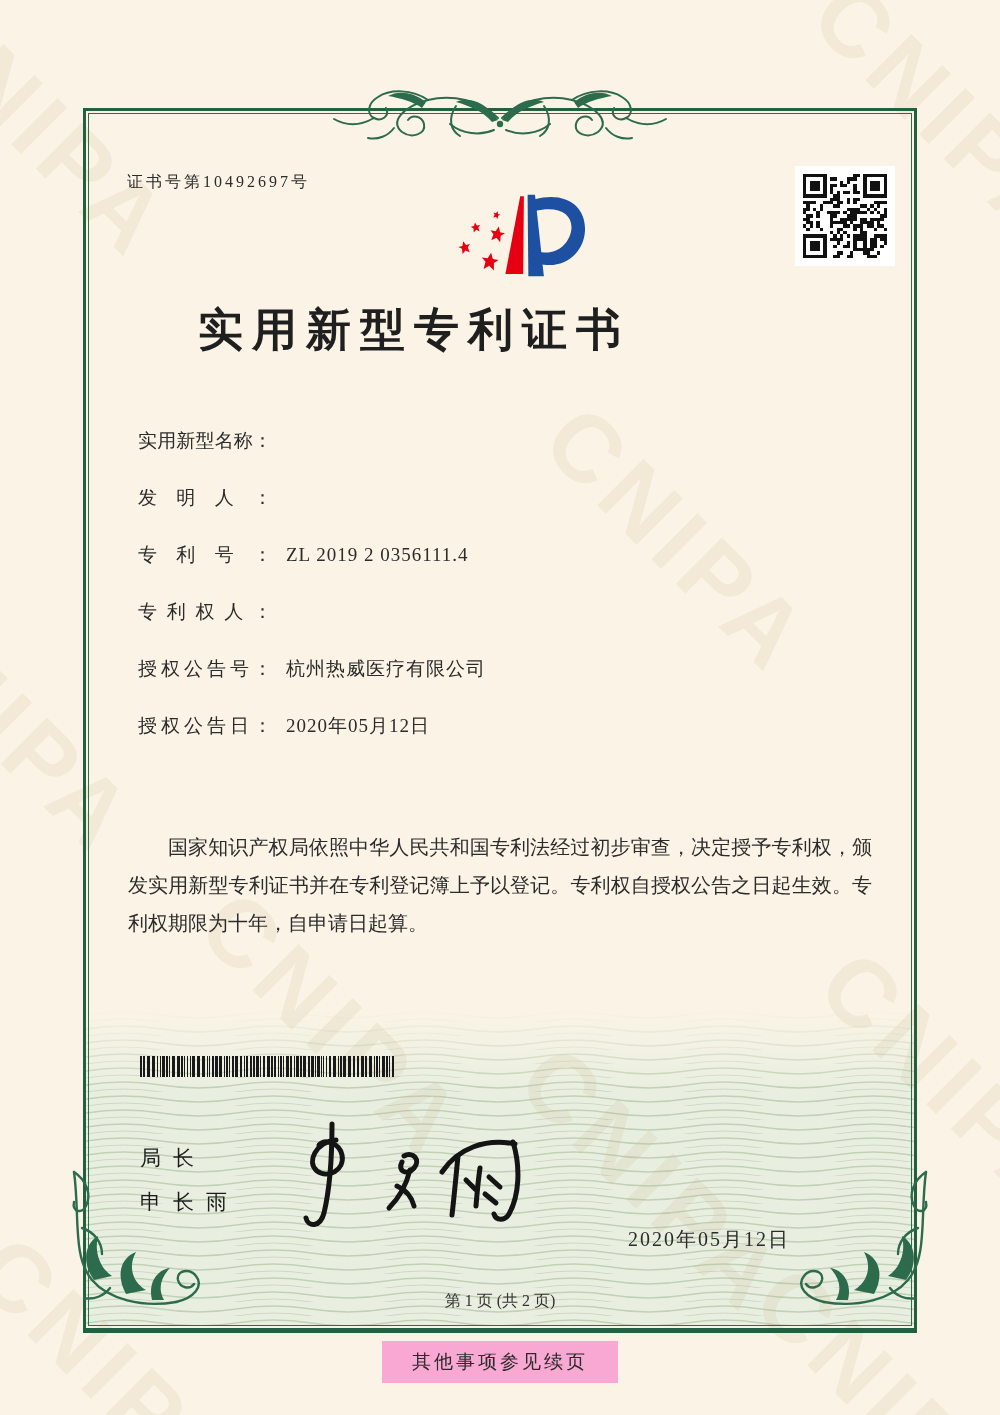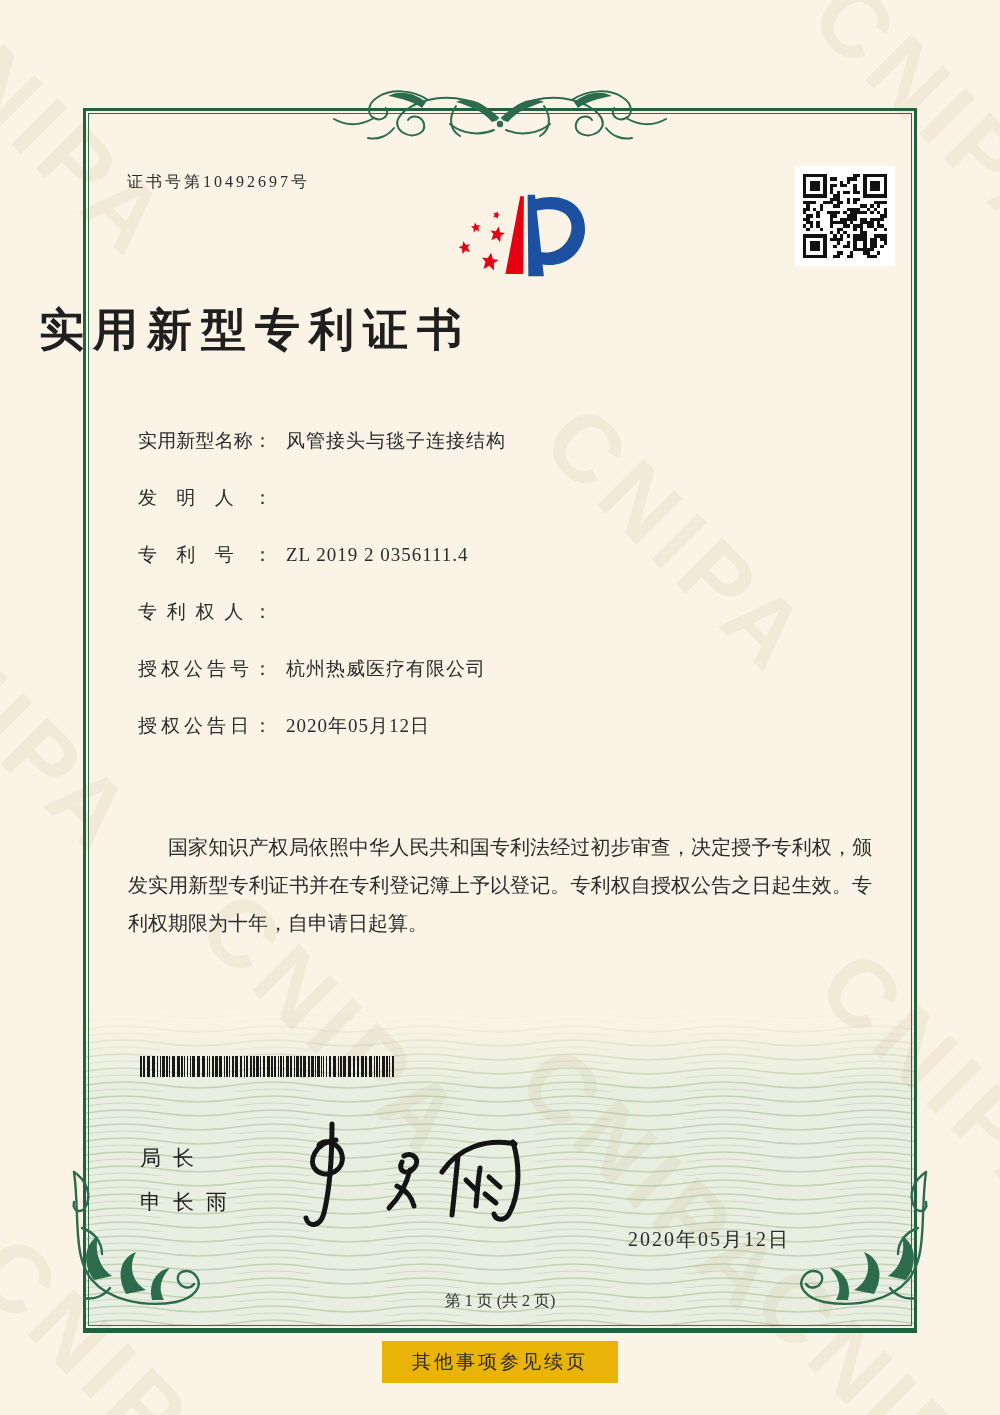--- a/index.html
+++ b/index.html
@@ -32,22 +32,22 @@
   .ornament-top{position:absolute;left:330px;top:84px;z-index:3}
   .flourish{position:absolute;z-index:3}
   .flourish.left{left:64px;top:1168px}
   .flourish.right{left:786px;top:1168px;transform:scaleX(-1)}
   
   .cert-no{position:absolute;left:127px;top:172px;z-index:5;font-size:16px;letter-spacing:3px}
   .logo{position:absolute;left:424px;top:172px;z-index:5}
   .qr-box{position:absolute;left:795px;top:166px;width:100px;height:100px;background:#fff;z-index:5;
     display:flex;align-items:center;justify-content:center}
   .title{
-    position:absolute;left:0;width:828px;top:300px;z-index:5;text-align:left;
-    font-size:45px;font-weight:bold;letter-spacing:9px;color:#1f1f1f;padding-left:39px;
+    position:absolute;left:0;width:828px;top:300px;z-index:5;text-align:center;
+    font-size:45px;font-weight:bold;letter-spacing:9px;color:#1f1f1f;
   }
   
   .fields{position:absolute;left:138px;top:426px;width:744px;z-index:5;font-size:19px}
   .row{display:flex;line-height:30px;margin-bottom:27px}
   .row .lbl{width:134px;flex:none;text-align-last:justify;text-align:justify;white-space:nowrap}
   .row .val{flex:1;padding-left:14px;letter-spacing:1px}
   .row.addr{margin-bottom:16px}
   .row.addr .val span{display:block}
   .row.grant{margin-bottom:0}
   .pair{display:flex}
@@ -60,21 +60,21 @@
   .barcode{position:absolute;left:140px;top:1056px;width:258px;height:21px;z-index:5}
   .barcode i{position:absolute;top:0;height:100%;background:#191919}
   .issuer{position:absolute;left:140px;z-index:5;
     font-family:"Liberation Sans","DejaVu Sans",sans-serif;font-size:21px;letter-spacing:12px;color:#1c1c1c}
   .issuer.t1{top:1144px}
   .issuer.t2{top:1188px}
   .signature{position:absolute;left:262px;top:1118px;z-index:5}
   .issue-date{position:absolute;left:628px;top:1226px;z-index:5;font-size:20px;letter-spacing:2px}
   .page-info{position:absolute;left:0;width:1000px;top:1291px;z-index:5;text-align:center;font-size:16px;color:#333}
   .footer-note{position:absolute;left:0;width:1000px;top:1341px;z-index:5;text-align:center}
-  .footer-note span{display:inline-block;background:#eab308;padding:8px 30px;font-size:19px;letter-spacing:3px}
+  .footer-note span{display:inline-block;background:#f9a8d4;padding:8px 30px;font-size:19px;letter-spacing:3px}
 </style>
 </head>
 <body>
 
 <div class="wm" style="left:-40px;top:-30px">CNIPA</div>
 <div class="wm" style="left:868px;top:-40px">CNIPA</div>
 <div class="wm" style="left:600px;top:385px">CNIPA</div>
 <div class="wm" style="left:-75px;top:565px">CNIPA</div>
 <div class="wm" style="left:255px;top:870px">CNIPA</div>
 <div class="wm" style="left:875px;top:930px">CNIPA</div>
@@ -384,21 +384,20 @@
       <rect x="20" y="24" width="1" height="1" fill="#111"></rect>
       <rect x="21" y="24" width="1" height="1" fill="#111"></rect>
     </svg>
 </div>
 
 <div class="title">实用新型专利证书</div>
 
 <div class="fields">
   <div class="row">
     <span class="lbl">实用新型名称：</span>
-    <span class="val">风管接头与毯子连接结构</span>
   </div>
   <div class="row">
     <span class="lbl">发明人：</span>
   </div>
   <div class="row">
     <span class="lbl">专利号：</span>
     <span class="val">ZL 2019 2 0356111.4</span>
   </div>
   <div class="row">
     <span class="lbl">专利权人：</span>

